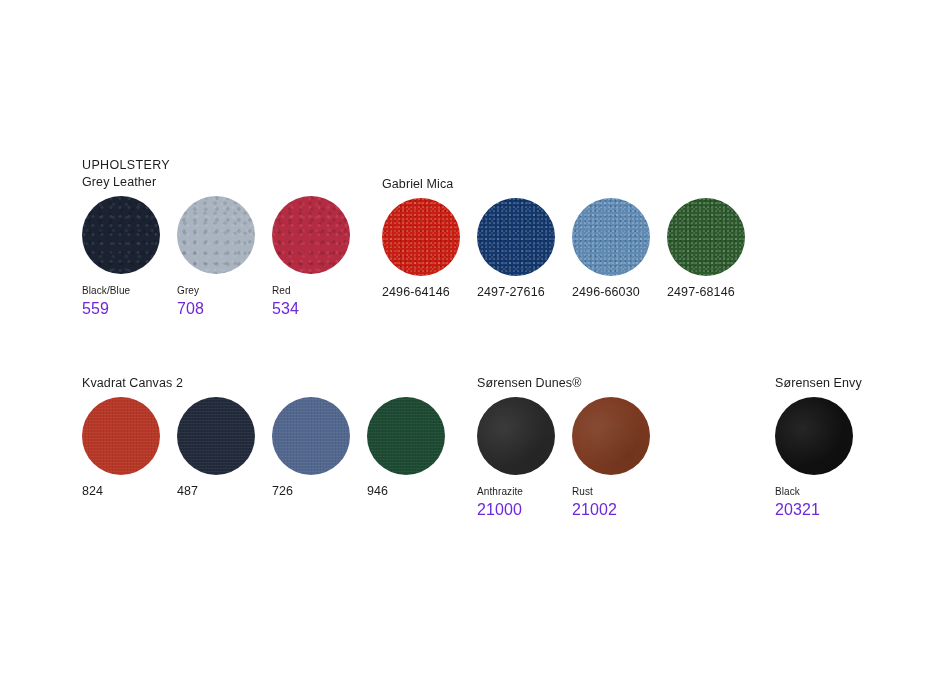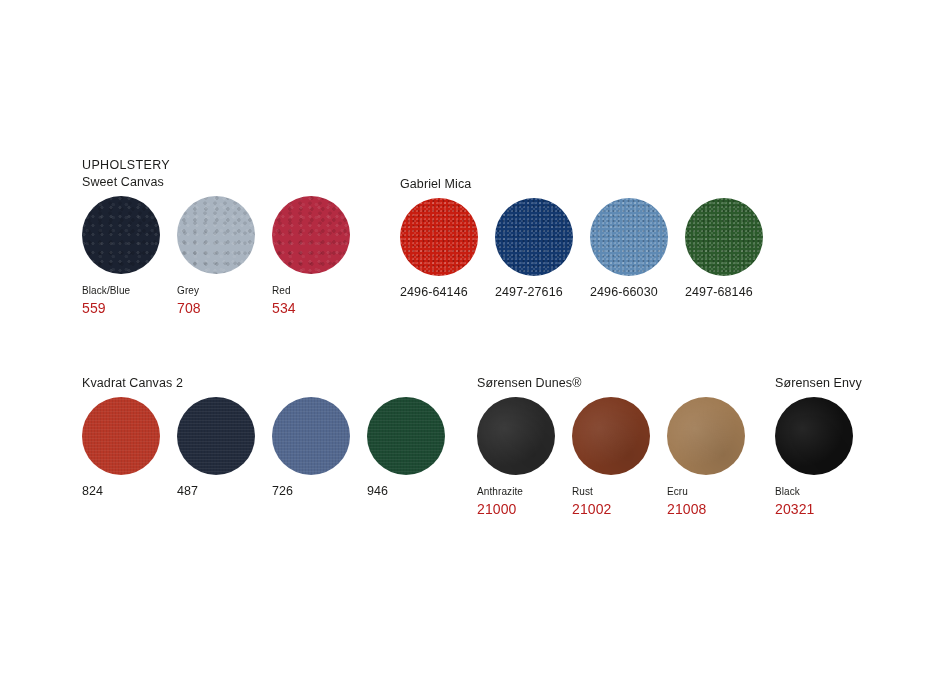--- a/index.html
+++ b/index.html
@@ -113,51 +113,51 @@
 
   .label {
     font-size: 10px;
     line-height: 17px;
     letter-spacing: 0.1px;
     color: #1d1d1b;
     white-space: nowrap;
     margin-top: 8px;
   }
   .code {
-    font-size: 14px;
-    line-height: 17px;
-    letter-spacing: 0.1px;
-    color: #b91c1c;
+    font-size: 16px;
+    line-height: 17px;
+    letter-spacing: 0.1px;
+    color: #6d28d9;
     white-space: nowrap;
     margin-top: 1px;
   }
   .code-only {
     font-size: 12.5px;
     line-height: 17px;
     letter-spacing: 0.1px;
     color: #1d1d1b;
     white-space: nowrap;
     margin-top: 8px;
   }
 
   
   #grp-sweet-leather { left: 82px; top: 157px; }
-  #grp-gabriel-mica  { left: 400px; top: 176px; }
+  #grp-gabriel-mica  { left: 382px; top: 176px; }
   #grp-kvadrat       { left: 82px; top: 375px; }
   #grp-dunes         { left: 477px; top: 375px; text-align: right; }
   #grp-envy          { left: 775px; top: 375px; }
 </style>
 </head>
 <body>
 
 <div class="page">
 
   <div class="section group" id="grp-sweet-leather">
     <div class="overline">UPHOLSTERY</div>
-    <div class="group-heading">Sweet Canvas</div>
+    <div class="group-heading">Grey Leather</div>
     <div class="swatch-row">
       <div class="swatch-cell">
         <div class="swatch leather" style="background-color: rgb(27, 34, 49);"></div>
         <div class="label">Black/Blue</div>
         <div class="code">559</div>
       </div>
       <div class="swatch-cell">
         <div class="swatch leather" style="background-color: rgb(169, 180, 192);"></div>
         <div class="label">Grey</div>
         <div class="code">708</div>
@@ -220,25 +220,20 @@
       <div class="swatch-cell">
         <div class="swatch hide" style="background-color: rgb(41, 41, 41);"></div>
         <div class="label">Anthrazite</div>
         <div class="code">21000</div>
       </div>
       <div class="swatch-cell">
         <div class="swatch hide" style="background-color: rgb(125, 58, 33);"></div>
         <div class="label">Rust</div>
         <div class="code">21002</div>
       </div>
-      <div class="swatch-cell">
-        <div class="swatch hide" style="background-color: rgb(160, 123, 83);"></div>
-        <div class="label">Ecru</div>
-        <div class="code">21008</div>
-      </div>
     </div>
   </div>
 
   <div class="section group" id="grp-envy">
     <div class="group-heading">Sørensen Envy</div>
     <div class="swatch-row">
       <div class="swatch-cell">
         <div class="swatch hide" style="background-color: rgb(17, 17, 17);"></div>
         <div class="label">Black</div>
         <div class="code">20321</div>

